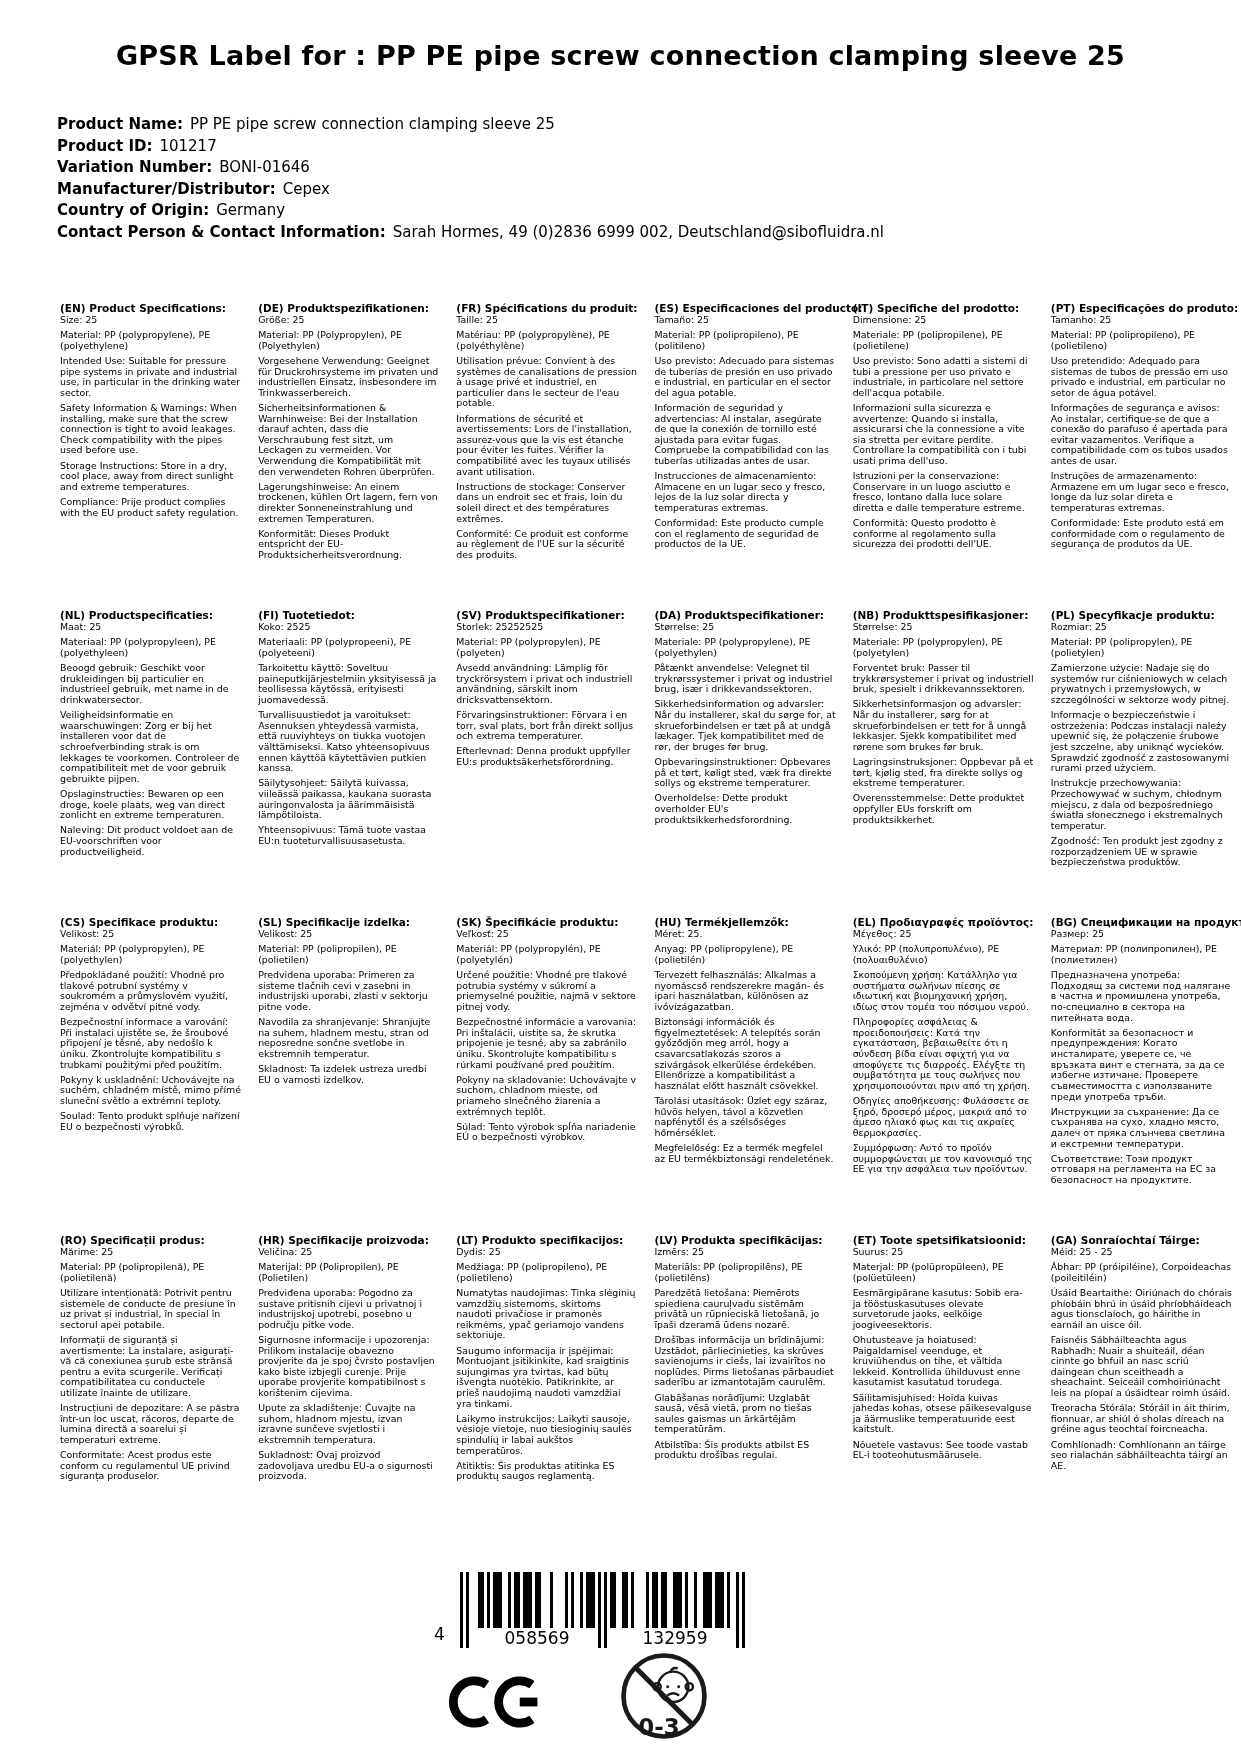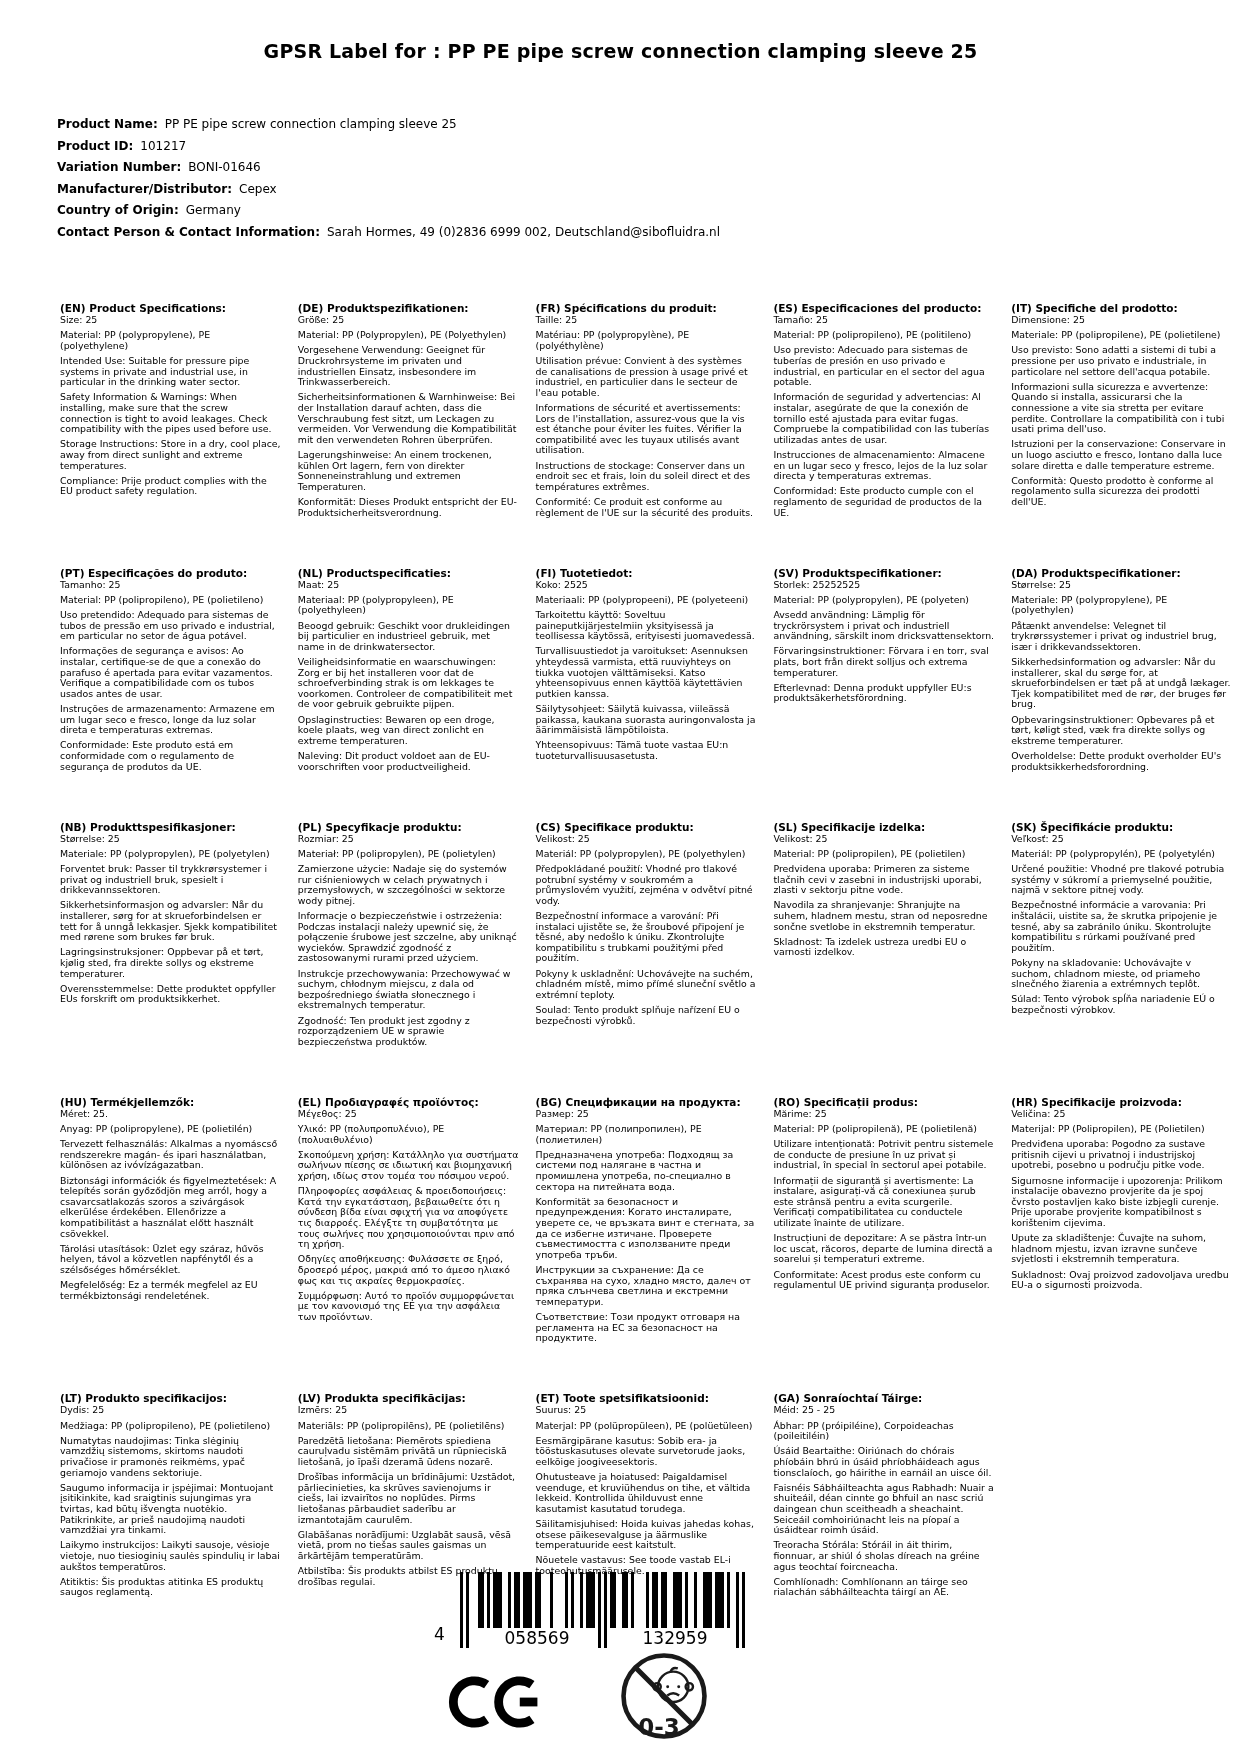--- a/index.html
+++ b/index.html
@@ -1,25 +1,25 @@
 <!DOCTYPE html>
 <html><head>
 <meta charset="utf-8">
 <style>
   html,body{margin:0;padding:0;background:#fff;}
   .page{position:relative;width:1241px;height:1754px;background:#fff;overflow:hidden;
         font-family:"DejaVu Sans","Liberation Sans",sans-serif;color:#000;}
   .title{position:absolute;top:40px;left:0;width:100%;text-align:center;
-         font-size:19px;font-weight:bold;letter-spacing:.2px;}
+         font-size:27px;font-weight:bold;letter-spacing:.2px;}
   .product-info{position:absolute;top:114px;left:57px;width:1100px;}
-  .info-row{font-size:12px;line-height:21.5px;white-space:nowrap;}
+  .info-row{font-size:15px;line-height:21.5px;white-space:nowrap;}
   .info-label{font-weight:bold;margin-right:7px;}
   .info-value{font-weight:normal;}
   .spec-grid{position:absolute;top:302px;left:60px;width:1172px;
-             display:grid;grid-template-columns:repeat(5,1fr);
+             display:grid;grid-template-columns:repeat(6,1fr);
              column-gap:17px;row-gap:44px;}
   .block{min-width:0;}
   .block-header{font-size:10.5px;font-weight:bold;white-space:nowrap;margin:0 0 1px 0;}
   .block-para{font-size:9.4px;line-height:1.13;margin:0 0 4.5px 0;}
   .footer{position:absolute;left:0;top:1560px;width:1241px;height:194px;}
   .barcode{position:absolute;left:460px;top:12px;width:285px;height:80px;}
   .bars{display:flex;align-items:flex-start;height:78px;}
   .bar{width:3px;background:#000;flex:0 0 auto;}
   .bc-digit-lead{position:absolute;left:-26px;top:52px;font-size:17px;}
   .bc-digits-left{position:absolute;left:22px;top:56px;width:106px;text-align:center;

